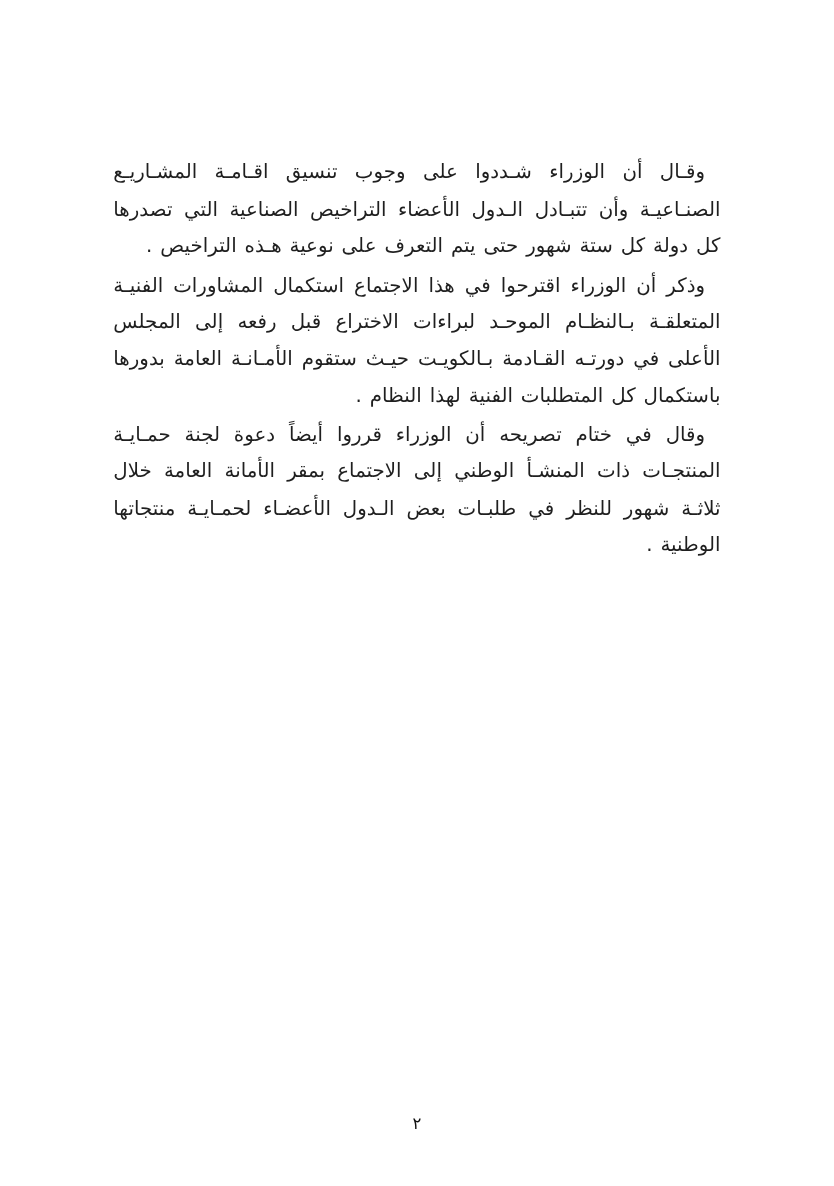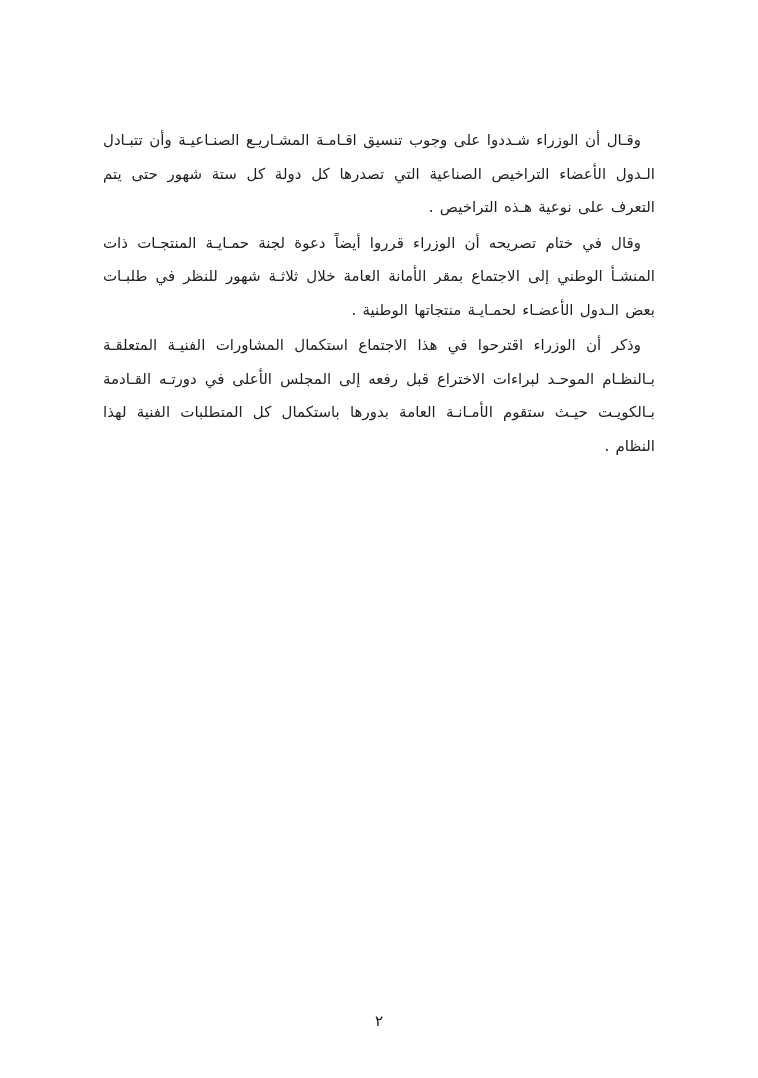--- a/index.html
+++ b/index.html
@@ -14,28 +14,28 @@
     overflow: hidden;
     font-family: "DejaVu Sans", sans-serif;
   }
   .page {
     position: absolute;
     inset: 0;
     background: #ffffff;
   }
   .text-block {
     position: absolute;
-    top: 124px;
+    top: 140px;
     left: 103px;
     width: 552px;
     direction: rtl;
     unicode-bidi: embed;
     text-align: justify;
     color: #1f1f1f;
-    font-size: 15px;
+    font-size: 18px;
     line-height: 33.5px;
     letter-spacing: 0.2px;
     word-spacing: 1.5px;
   }
   .para {
     margin: 0 0 2px 0;
     text-indent: 14px; 
   }
   .page-number {
     position: absolute;
@@ -48,17 +48,17 @@
     font-size: 15px;
     line-height: 22px;
   }
 </style>
 </head>
 <body>
 
 <div class="page">
   <div class="text-block">
     <p class="para">وقـال أن الوزراء شـددوا على وجوب تنسيق اقـامـة المشـاريـع الصنـاعيـة وأن تتبـادل الـدول الأعضاء التراخيص الصناعية التي تصدرها كل دولة كل ستة شهور حتى يتم التعرف على نوعية هـذه التراخيص .</p>
+    <p class="para">وذكر أن الوزراء اقترحوا في هذا الاجتماع استكمال المشاورات الفنيـة المتعلقـة بـالنظـام الموحـد لبراءات الاختراع قبل رفعه إلى المجلس الأعلى في دورتـه القـادمة بـالكويـت حيـث ستقوم الأمـانـة العامة بدورها باستكمال كل المتطلبات الفنية لهذا النظام .</p>
     <p class="para">وقال في ختام تصريحه أن الوزراء قرروا أيضاً دعوة لجنة حمـايـة المنتجـات ذات المنشـأ الوطني إلى الاجتماع بمقر الأمانة العامة خلال ثلاثـة شهور للنظر في طلبـات بعض الـدول الأعضـاء لحمـايـة منتجاتها الوطنية .</p>
-    <p class="para">وذكر أن الوزراء اقترحوا في هذا الاجتماع استكمال المشاورات الفنيـة المتعلقـة بـالنظـام الموحـد لبراءات الاختراع قبل رفعه إلى المجلس الأعلى في دورتـه القـادمة بـالكويـت حيـث ستقوم الأمـانـة العامة بدورها باستكمال كل المتطلبات الفنية لهذا النظام .</p>
   </div>
   <div class="page-number">٢</div>
 </div>
 
 </body></html>

